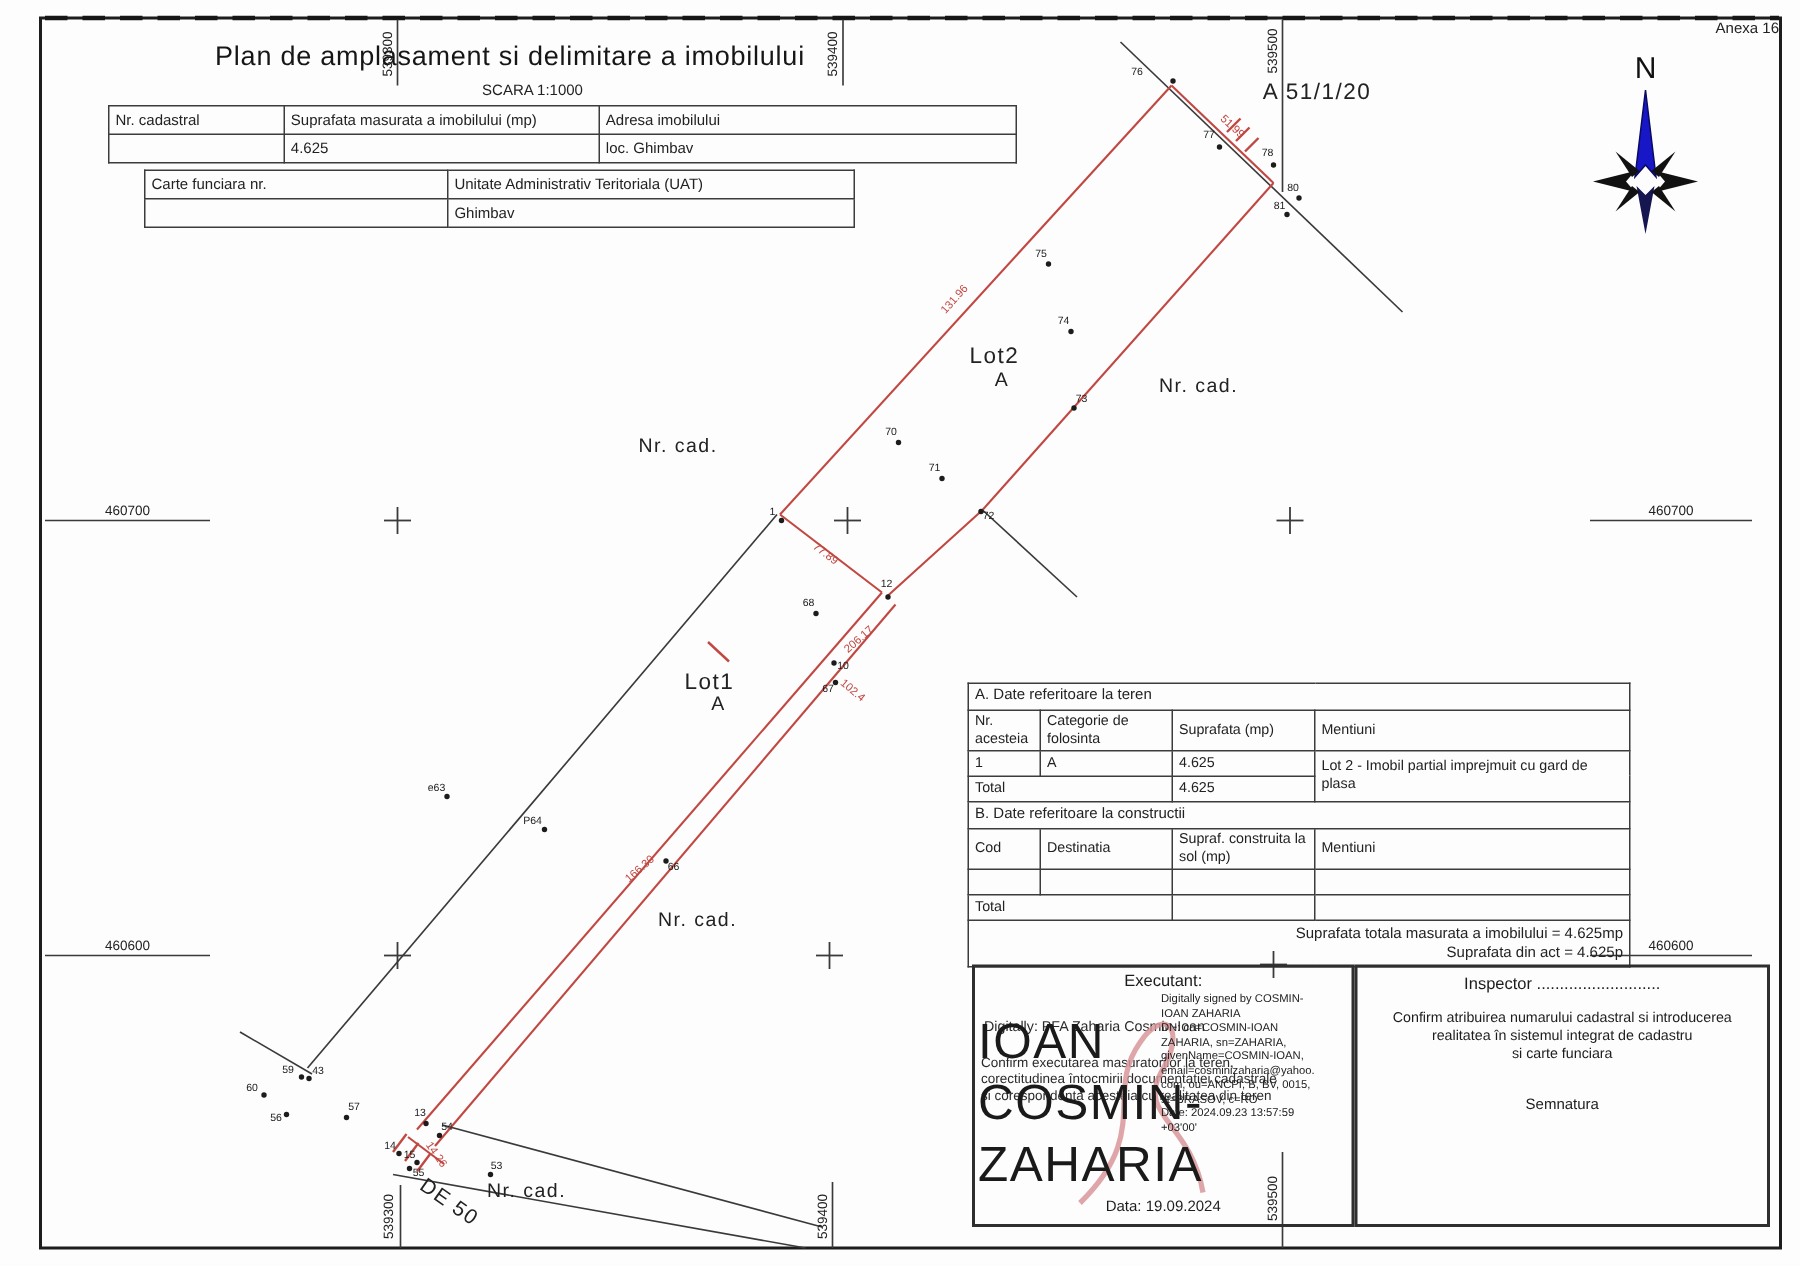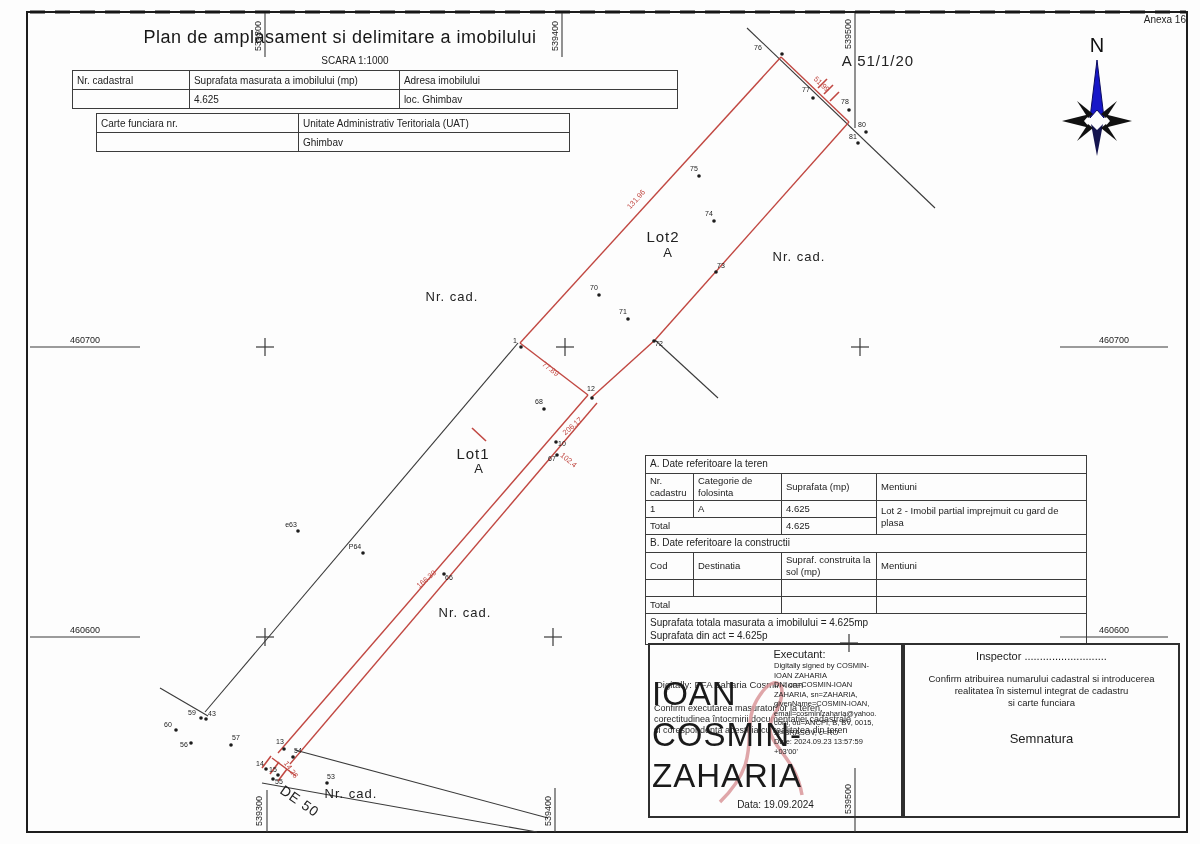--- a/index.html
+++ b/index.html
@@ -13,33 +13,33 @@
   table.doc{border-collapse:collapse;font-size:10px;color:#222;background:transparent;}
   table.doc td,table.doc th{border:1px solid #3c3c3c;padding:1px 4px;font-weight:normal;text-align:left;vertical-align:middle;}
   .t1{left:72px;top:70px;width:606px;}
   .t2{left:72px;top:113px;width:474px;margin-left:24px;}
   .t1 td,.t2 td{height:16px;}
   .tab{left:645px;top:455px;width:442px;}
   .tab td,.tab th{text-align:center;padding:1px 3px;font-size:9.5px;line-height:1.25;}
   .tab .sec{font-size:10px;height:15px;}
   .tab .ment{font-size:9.5px;}
   .tab .tot{height:14px;}
-  .tab .sumrow{font-size:10px;line-height:1.3;height:28px;}
+  .tab .sumrow{font-size:10px;line-height:1.3;height:28px;text-align:right;}
   .box{position:absolute;border:2px solid #2f2f2f;background:transparent;}
   .exe{left:648px;top:643px;width:251px;height:171px;}
   .insp{left:903px;top:643px;width:273px;height:171px;}
-  .exe-label{position:absolute;left:0;top:3px;width:100%;text-align:center;font-size:11px;margin-left:24px;}
+  .exe-label{position:absolute;left:0;top:3px;width:100%;text-align:center;font-size:11px;}
   .exe-line1{position:absolute;left:6px;top:34px;width:240px;font-size:9.5px;color:#2a2a2a;}
   .exe-confirm{position:absolute;left:4px;top:58px;width:210px;font-size:9px;color:#2a2a2a;line-height:11px;}
   .bigname{position:absolute;left:2px;top:28px;font-size:33px;line-height:41px;color:#1a1a1a;letter-spacing:1px;}
   .sigblock{position:absolute;left:124px;top:16px;width:126px;font-size:7.5px;line-height:9.5px;color:#222;}
   .exe-date{position:absolute;left:0;bottom:6px;width:100%;text-align:center;font-size:10px;}
   .insp-line1{position:absolute;left:0;top:5px;width:100%;text-align:center;font-size:11px;}
   .insp-confirm{position:absolute;left:8px;top:28px;width:257px;text-align:center;font-size:9.5px;line-height:12px;}
-  .insp-sign{position:absolute;left:0;top:86px;width:100%;text-align:center;font-size:13px;}
+  .insp-sign{position:absolute;left:0;top:86px;width:100%;text-align:center;font-size:10px;}
   .squiggle{position:absolute;left:52px;top:12px;width:130px;height:150px;pointer-events:none;}
   .compass{left:1052px;top:38px;width:90px;height:124px;}
 </style>
 </head>
 <body>
 
 <div class="page">
 
   <svg id="plan" width="1200" height="844" viewBox="0 0 1200 844">
       <rect x="27" y="12" width="1160" height="820" fill="none" stroke="#1d1d1d" stroke-width="2"></rect>
@@ -234,21 +234,21 @@
         <col style="width:48px">
         <col style="width:88px">
         <col style="width:95px">
         <col>
       </colgroup>
     <tbody>
         <tr>
           <th colspan="4" class="sec">A. Date referitoare la teren</th>
         </tr>
     <tr>
-      <td>Nr. cadastru</td>
+      <td>Nr. acesteia</td>
       <td>Categorie de folosinta</td>
       <td>Suprafata (mp)</td>
       <td>Mentiuni</td>
     </tr>
     <tr>
       <td class="tot">1</td>
       <td>A</td>
       <td>4.625</td>
       <td rowspan="2" class="ment">Lot 2 - Imobil partial imprejmuit cu gard de plasa</td>
     </tr>

